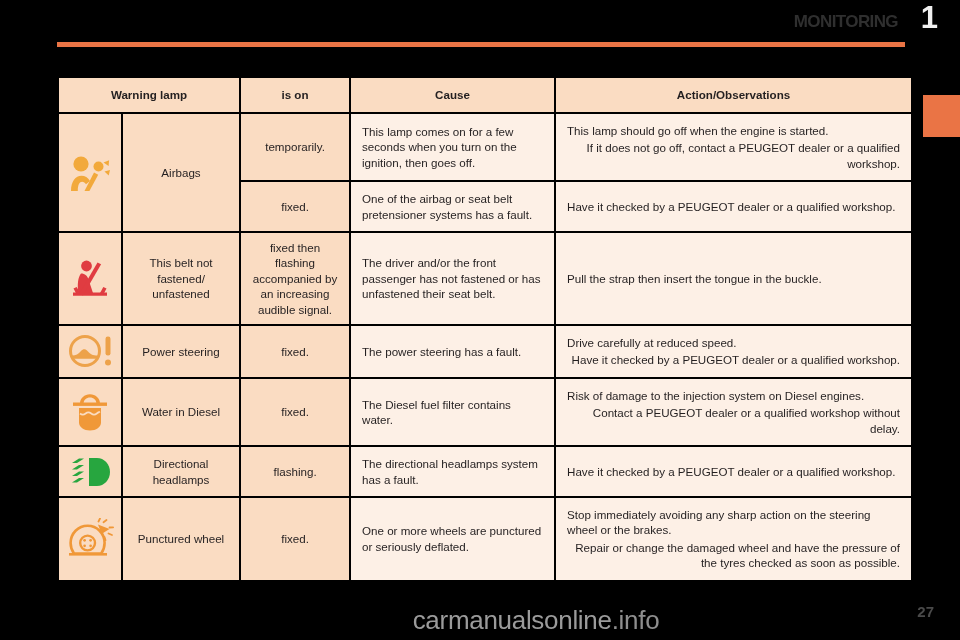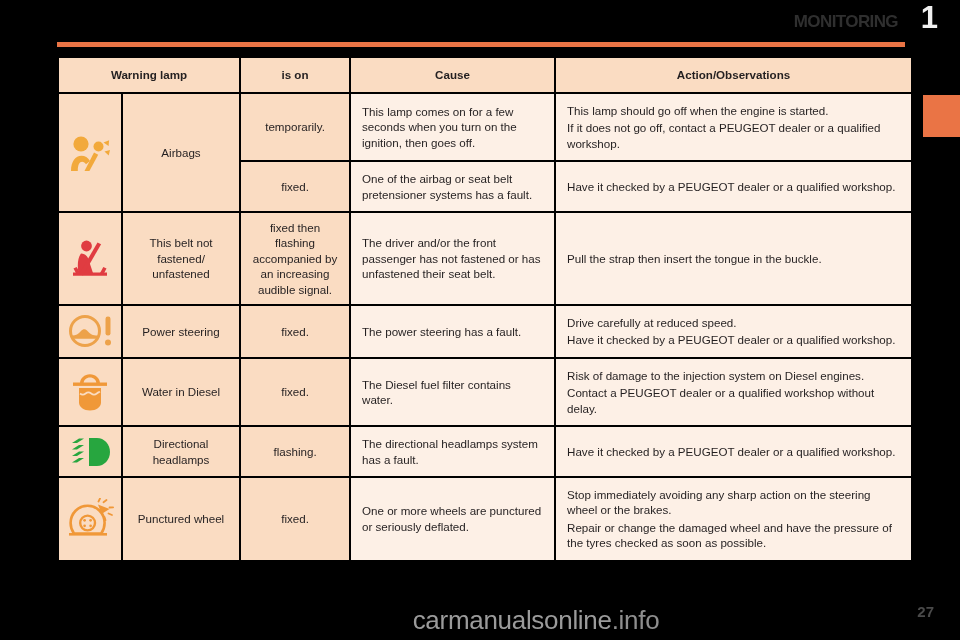--- a/index.html
+++ b/index.html
@@ -52,21 +52,21 @@
   .side-tab {
     position: absolute;
     right: 0; top: 95px;
     width: 37px; height: 42px;
     background: #ea7445;
   }
 
   
   .table-wrap {
     position: absolute;
-    left: 57px; top: 56px;
+    left: 57px; top: 76px;
     width: 848px;
   }
   table.wl {
     width: 848px;
     border-collapse: separate;
     border-spacing: 2px;
     table-layout: fixed;
   }
   table.wl th, table.wl td {
     vertical-align: middle;
@@ -104,21 +104,21 @@
   }
   td.cause-cell {
     background: #fdf0e6;
     text-align: left;
   }
   td.action-cell {
     background: #fdf0e6;
     text-align: left;
   }
   td p { margin: 2px; }
-  td p + p { margin-top: 2px; }
+  td p + p { margin-top: 2px; text-align: right; }
 
   
   col.c-icon   { width: 62px; }
   col.c-name   { width: 116px; }
   col.c-ison   { width: 108px; }
   col.c-cause  { width: 203px; }
   col.c-action { width: 355px; }
 
   
   .ico { display: block; margin: 0 auto; }

